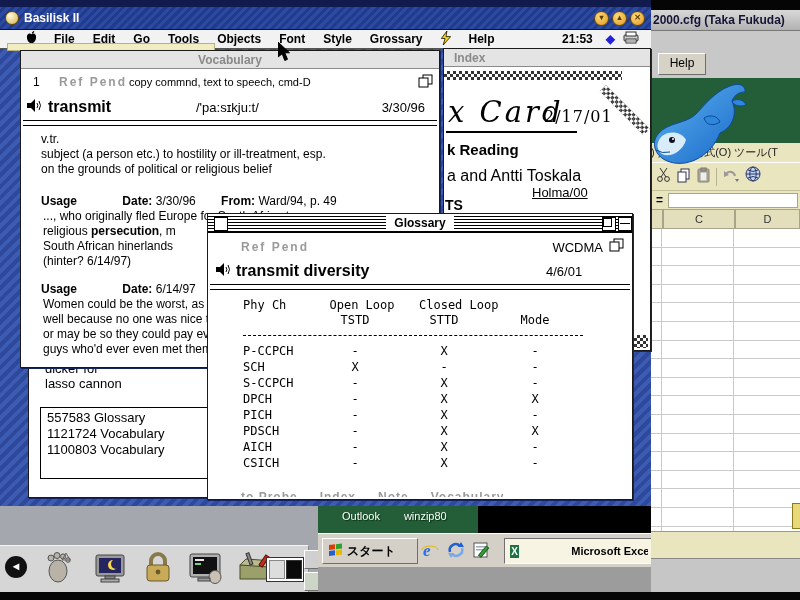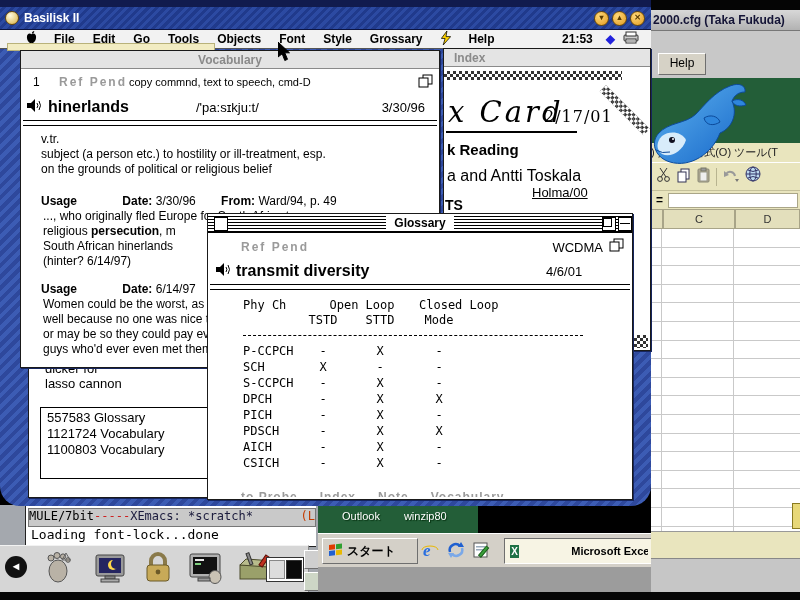--- a/index.html
+++ b/index.html
@@ -1,21 +1,21 @@
 <!DOCTYPE html>
 <html><head>
 <meta charset="utf-8">
 <style>
   html,body{margin:0;padding:0;background:#000;}
   #screen{position:relative;width:800px;height:600px;overflow:hidden;background:#000;
           font-family:"Liberation Sans",sans-serif;-webkit-font-smoothing:none;}
   .abs{position:absolute;}
   
   #mac{left:0;top:0;width:651px;height:506px;
-       background:repeating-linear-gradient(315deg,#3c5cb4 0 4px,#2e489c 4px 8px);border-radius:20px;}
+       background:repeating-linear-gradient(315deg,#3c5cb4 0 4px,#2e489c 4px 8px);}
   #mac-topstrip{left:0;top:0;width:651px;height:7px;background:#111b4e;}
   #mac-titlebar{left:0;top:7px;width:651px;height:22px;
        background:repeating-linear-gradient(315deg,#2c4aa2 0 3px,#203a8c 3px 6px);
        border-bottom:1px solid #0c1440;color:#fff;font-weight:bold;font-size:12px;
        display:flex;align-items:center;}
   .tb-btn{width:13px;height:13px;border-radius:50%;background:radial-gradient(circle at 35% 30%,#ffd878,#e09a20);
        border:1px solid #6b4a08;margin-left:3px;color:#5a3c00;font-size:8px;line-height:12px;text-align:center;}
   #mac-menubar{left:0;top:30px;width:651px;height:18px;background:#f2f2f2;border-bottom:1px solid #555;
        display:flex;align-items:center;font-size:12px;font-weight:bold;color:#000;}
   #mac-menubar .mi{padding:0 9px;white-space:nowrap;}
@@ -26,21 +26,21 @@
        font-weight:bold;font-size:12px;display:flex;align-items:center;justify-content:center;}
   .ptitle-active{height:18px;background:repeating-linear-gradient(180deg,#fff 0 2px,#000 2px 3px);
        position:relative;display:flex;align-items:center;justify-content:center;border-bottom:1px solid #000;}
   .ptitle-active .tlabel{background:#fff;padding:0 8px;font-weight:bold;font-size:12px;color:#000;}
   .pbox{position:absolute;top:3px;width:12px;height:12px;background:#fff;border:1px solid #000;}
   .graytxt{color:#9a9a9a;font-weight:bold;letter-spacing:2px;}
   .dblrule{height:4px;border-top:1px solid #000;border-bottom:1px solid #000;margin:1px 2px 0 2px;}
   .bodytxt{font-size:12px;line-height:15px;color:#000;}
   .mono{font-family:"DejaVu Sans Mono","Liberation Mono",monospace;}
   
-  .grow{display:grid;grid-template-columns:62px 36px 78px 40px;font-size:12px;line-height:15px;}
+  .grow{display:grid;grid-template-columns:62px 36px 78px 40px;font-size:12px;line-height:15px;gap:32px;}
   .grow span{text-align:center;}
   .grow .ch{text-align:left;}
   
   .checker{background-image:linear-gradient(45deg,#333 25%,transparent 25%,transparent 75%,#333 75%),
            linear-gradient(45deg,#333 25%,transparent 25%,transparent 75%,#333 75%);
            background-size:6px 6px;background-position:0 0,3px 3px;background-color:#fff;}
   
   .bevel-out{border-top:1px solid #fff;border-left:1px solid #fff;border-right:1px solid #6f6f6f;border-bottom:1px solid #6f6f6f;}
   .bevel-in{border-top:1px solid #6f6f6f;border-left:1px solid #6f6f6f;border-right:1px solid #fff;border-bottom:1px solid #fff;}
   .xl-bg{background:#e9e5be;}
@@ -56,30 +56,20 @@
   #cursor{z-index:99;}
   .lbl-w{color:#fff;font-size:11px;text-shadow:1px 1px 1px #05300f;}
 </style>
 </head>
 <body>
 
 <div id="screen">
 
   <div class="abs" style="left:0;top:505px;width:318px;height:95px;background:#a4a8ae;"></div>
 
-  <div class="abs" style="left:25px;top:505px;width:290px;height:40px;background:#fff;border:1px solid #222;border-right:none;">
-    <div class="abs mono" style="left:2px;top:2px;width:286px;height:17px;background:#c9c9c9;border:1px solid #777;
-                font-size:12px;line-height:15px;white-space:nowrap;overflow:hidden;display:flex;">
-      <span>MULE/7bit</span>
-        <span style="color:#c22;">-----</span>
-        <span style="color:#1a1a3c;">XEmacs: *scratch*</span>
-      <span style="margin-left:auto;color:#c43c00;">(L</span>
-    </div>
-    <div class="abs mono" style="left:5px;top:21px;font-size:13px;color:#000;white-space:nowrap;">Loading font-lock...done</div>
-  </div>
 
   <div id="gpanel" class="abs">
     <div class="abs" style="left:5px;top:10px;width:22px;height:22px;border-radius:50%;background:#111;color:#fff;
                 font-size:11px;line-height:21px;text-align:center;">◄</div>
     <span class="picon" style="left:42px;">
       <svg width="34" height="34" viewBox="0 0 34 34">
         <ellipse cx="16" cy="20" rx="9" ry="11" fill="#b9b2a6" stroke="#555"></ellipse>
         <circle cx="9" cy="7" r="3" fill="#b9b2a6" stroke="#555"></circle>
           <circle cx="15" cy="4.5" r="3" fill="#b9b2a6" stroke="#555"></circle>
         <circle cx="21" cy="5.5" r="2.6" fill="#b9b2a6" stroke="#555"></circle>
@@ -357,21 +347,21 @@
                 <rect x="5" y="1" width="9" height="9" fill="#fff" stroke="#000"></rect>
                 <rect x="1" y="4" width="9" height="9" fill="#fff" stroke="#000"></rect>
               </svg></span>
         </div>
         <div style="display:flex;align-items:center;height:24px;padding:0 14px 0 6px;">
           <span style="margin-right:6px;">
             <svg width="15" height="13" viewBox="0 0 15 13">
                 <polygon points="0,4 4,4 8,0 8,13 4,9 0,9" fill="#000"></polygon>
             <path d="M10 4 q1.8 2.5 0 5 M12 2 q3 4.5 0 9" stroke="#000" fill="none"></path>
               </svg></span>
-          <span style="font-weight:bold;font-size:16px;">hinerlands</span>
+          <span style="font-weight:bold;font-size:16px;">transmit</span>
           <span style="position:absolute;left:175px;font-size:13px;">/'pa:sɪkju:t/</span>
           <span style="margin-left:auto;font-size:13px;">3/30/96</span>
         </div>
         <div class="dblrule"></div>
         <div class="bodytxt" style="padding:6px 0 0 20px;">
           <div>v.tr.</div>
           <div>subject (a person etc.) to hostility or ill-treatment, esp.</div>
           <div>on the grounds of political or religious belief</div>
         </div>
         <div class="bodytxt" style="padding:17px 0 0 20px;">

